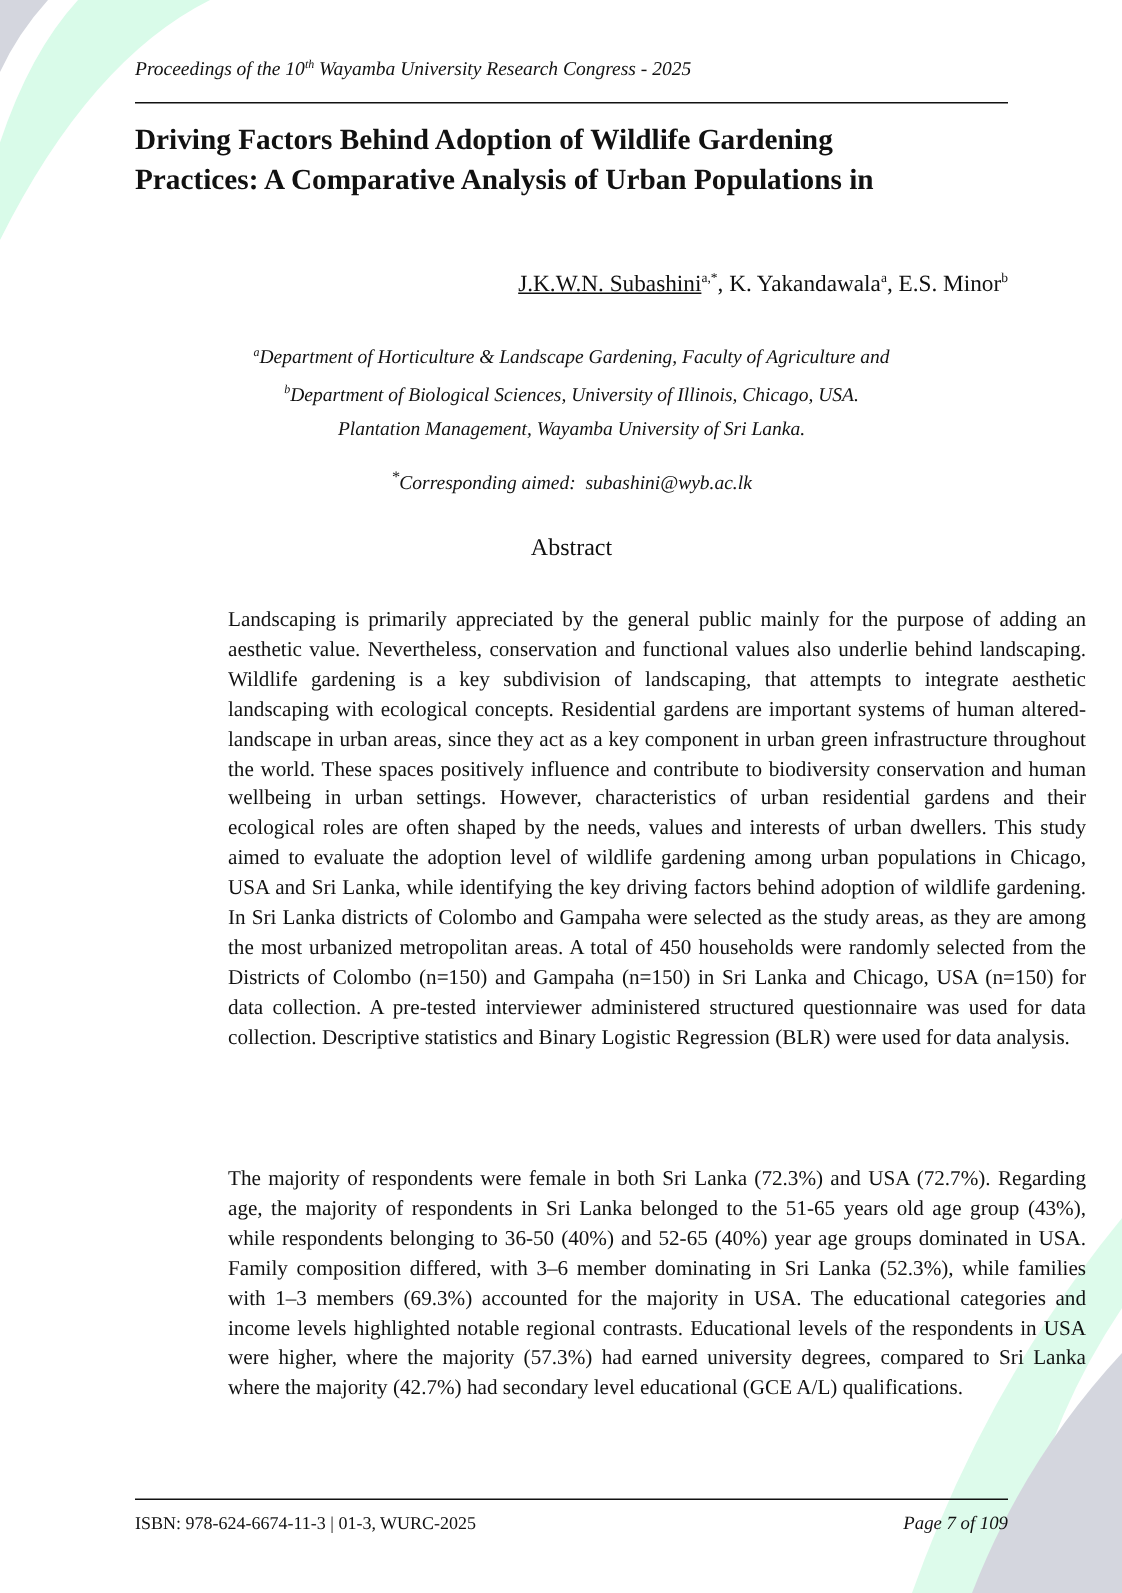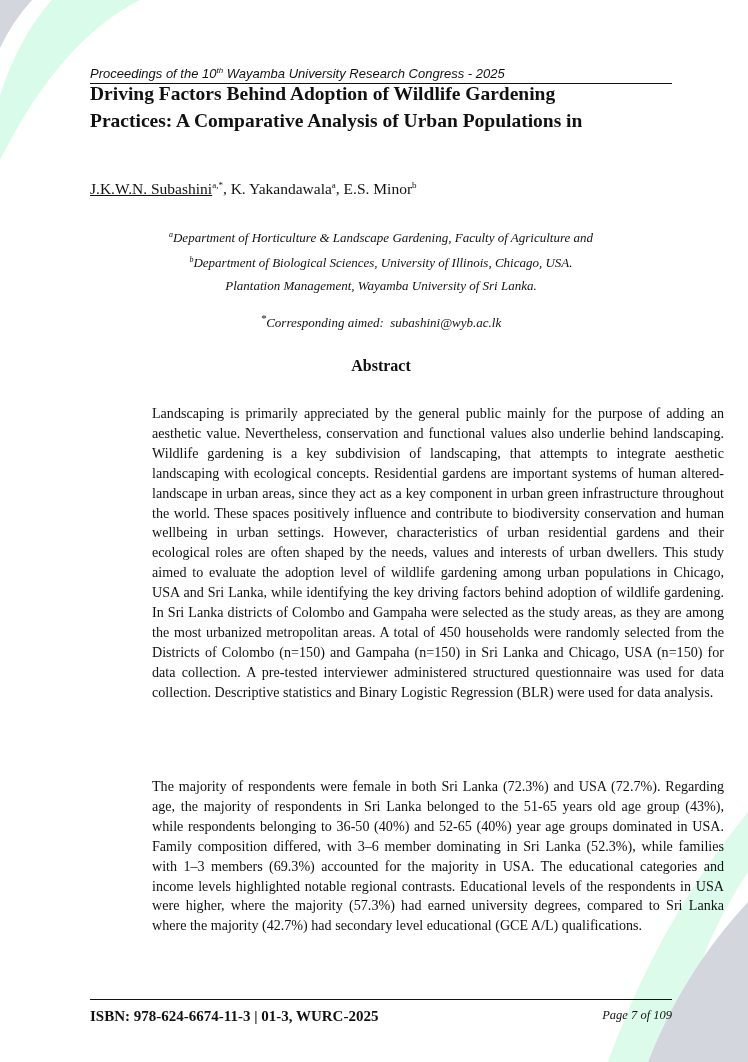--- a/index.html
+++ b/index.html
@@ -4,57 +4,57 @@
 <style>
   html, body { margin:0; padding:0; }
   body {
     width:748px; height:1062px; position:relative; overflow:hidden;
     background:#ffffff; color:#111;
     font-family: "DejaVu Serif", "Liberation Serif", serif;
   }
   .deco { position:absolute; pointer-events:none; }
   .header {
     position:absolute; left:90px; top:38px; width:582px;
-    border-bottom:1.6px solid #111; padding-bottom:2px;
-    font-family:Liberation Sans, sans-serif; font-style:italic; font-size:13px;margin-top:28px;
+    border-bottom:1.6px solid #111; padding-bottom:14px;
+    font-family:Liberation Serif, serif; font-style:italic; font-size:13px;
   }
   .header sup { font-size:8px; }
   .title {
     position:absolute; left:90px; top:80px; width:582px; 
     font-family:"Liberation Serif", serif; font-weight:bold; font-size:19.5px; line-height:27px;
   }
   .authors {
-    position:absolute; left:90px; top:180px; width:582px; text-align:left;
+    position:absolute; left:90px; top:180px; width:582px; text-align:right;
     font-family:"Liberation Serif", serif; font-size:15.5px;
   }
   .authors sup { font-size:9px; }
   .authors .u { text-decoration:underline; }
   .affil {
     position:absolute; left:90px; top:224px; width:582px; text-align:center;
     font-family:"Liberation Serif", serif; font-style:italic; font-size:13px; line-height:22px;
   }
   .affil sup { font-size:8px; }
   .corr {
     position:absolute; left:90px; top:312px; width:582px; text-align:center;
     font-family:"Liberation Serif", serif; font-style:italic; font-size:13px;
   }
   .abstract-h {
     position:absolute; left:90px; top:357px; width:582px; text-align:center;
-    font-family:"Liberation Serif", serif; font-weight:bold; font-size:16px;
+    font-family:"Liberation Serif", serif; font-weight:normal; font-size:16px;
   }
   .para {
     position:absolute; left:104px; width:572px; text-align:justify;
     font-family:"Liberation Serif", serif; font-size:14.1px; line-height:19.9px;margin-left:48px;
   }
   .p1 { top:404px; }
   .p2 { top:777px; }
   .footer-line { position:absolute; left:90px; top:999px; width:582px; border-top:1.6px solid #111; }
   .footer-left {
     position:absolute; left:90px; top:1008px;
-    font-family:"Liberation Serif", serif; font-size:15px;font-weight:bold;
+    font-family:"Liberation Serif", serif; font-size:12px;
   }
   .footer-right {
     position:absolute; right:76px; top:1008px;
     font-family:"Liberation Serif", serif; font-style:italic; font-size:12.5px;
   }
 </style>
 </head>
 <body>
 
 <svg class="deco" style="left:0;top:0" width="140" height="170" viewBox="0 0 140 170">

